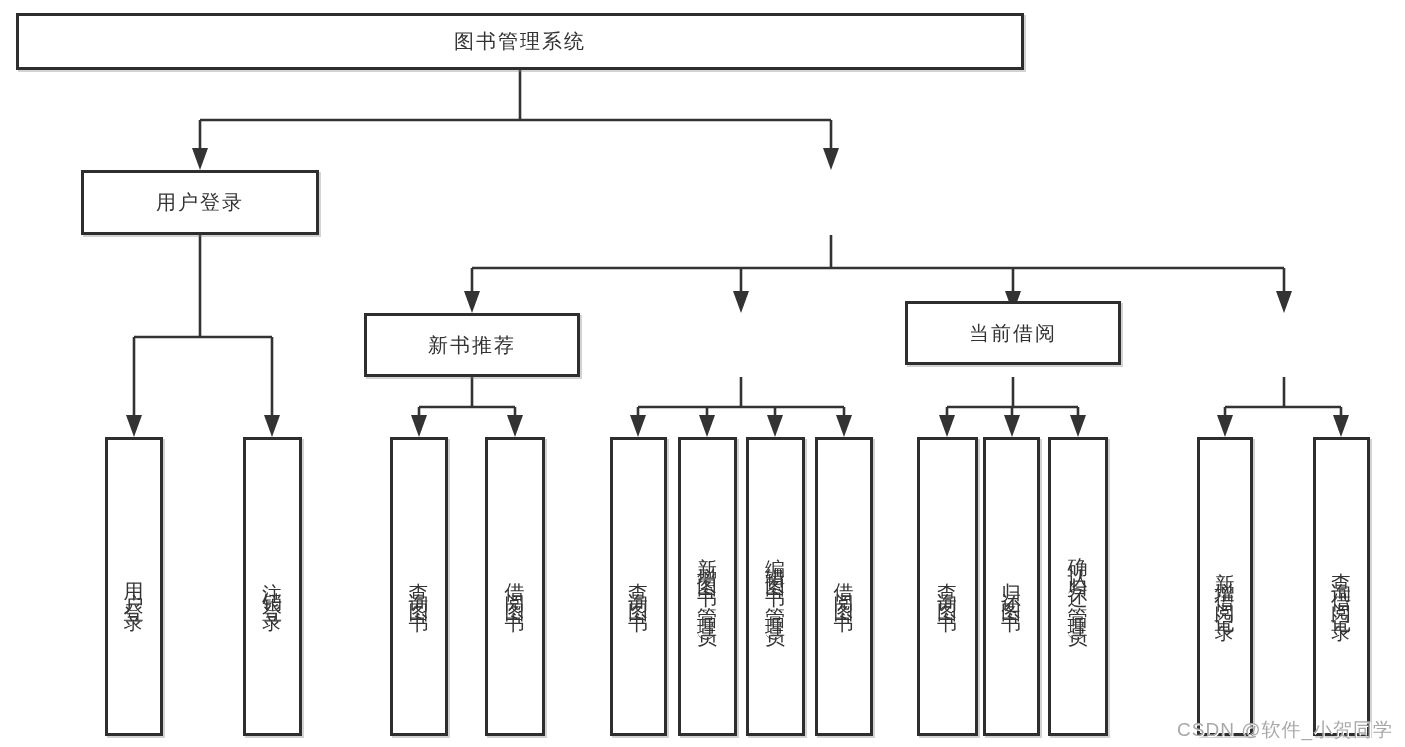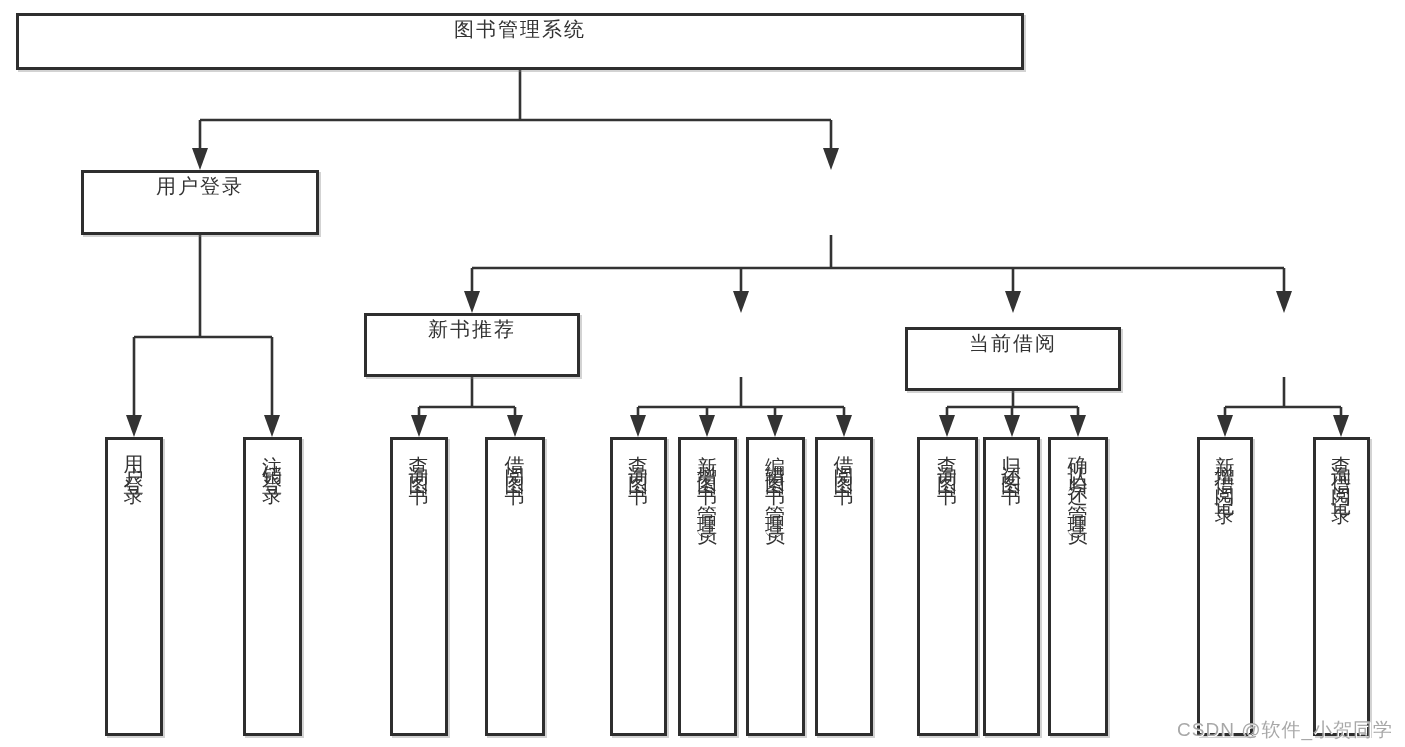--- a/index.html
+++ b/index.html
@@ -27,21 +27,21 @@
     left:0;top:0;
     width:1405px;height:747px;
     pointer-events:none;
   }
   .node{
     position:absolute;
     background:#ffffff;
     border:3px solid var(--box-border);
     box-sizing:border-box;
     display:flex;
-    align-items:flex-start;
+    align-items:center;
     justify-content:center;
     box-shadow:2px 2px 0 rgba(130,130,130,0.35);
   }
   .node.h .label{
     font-size:20px;
     letter-spacing:2px;
     white-space:nowrap;
   }
   .node.v .label{
     writing-mode:vertical-rl;
@@ -125,21 +125,21 @@
     <span class="label">图书管理系统</span>
   </div>
 
   <div class="node h" style="left:81px;top:170px;width:238px;height:65px">
     <span class="label">用户登录</span>
   </div>
 
   <div class="node h" style="left:364px;top:313px;width:216px;height:64px">
     <span class="label">新书推荐</span>
   </div>
-  <div class="node h" style="left:905px;top:327px;width:216px;height:64px">
+  <div class="node h" style="left:905px;top:301px;width:216px;height:64px">
     <span class="label">当前借阅</span>
   </div>
 
   <div class="node v" style="left:105px;top:437px;width:58px;height:299px">
     <span class="label">用户登录</span>
   </div>
   <div class="node v" style="left:243px;top:437px;width:59px;height:299px">
     <span class="label">注销登录</span>
   </div>
 

